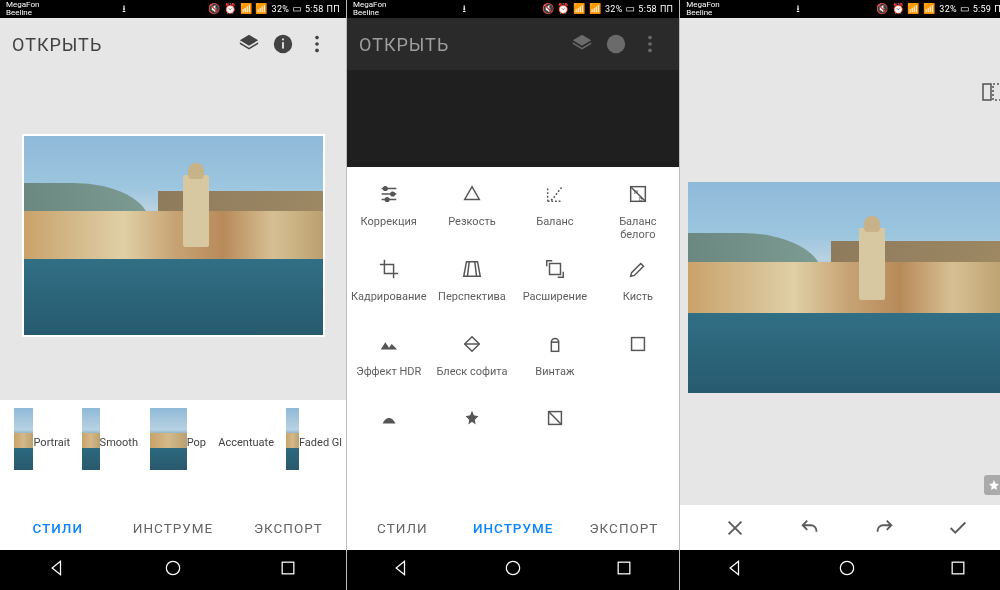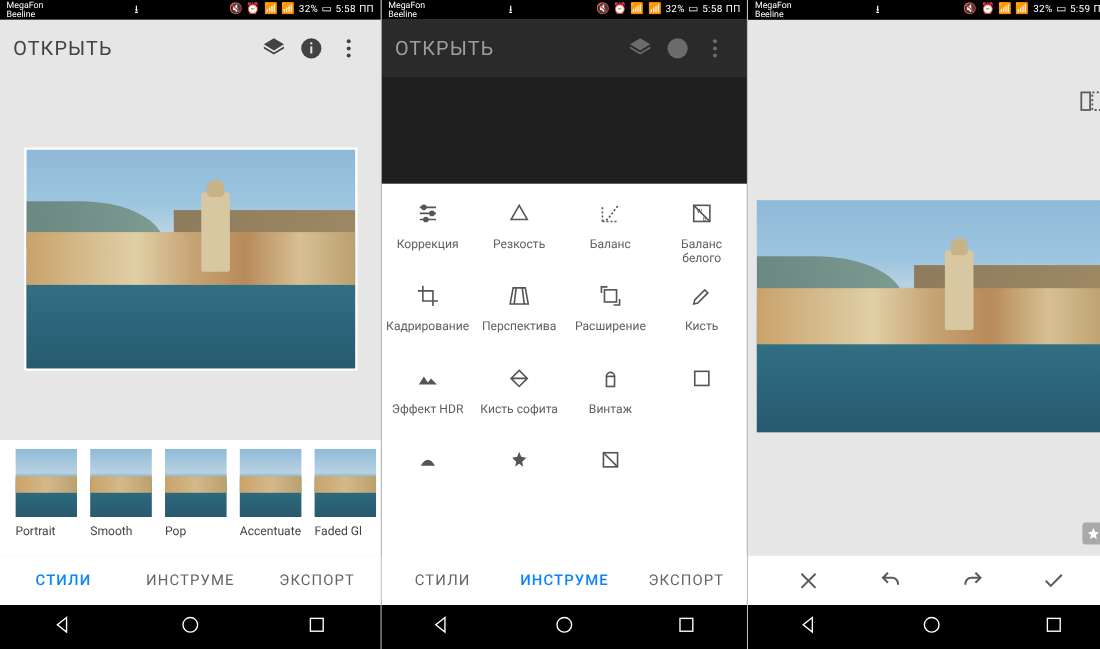--- a/index.html
+++ b/index.html
@@ -29,21 +29,21 @@
   .photo.border { border: 2px solid #fff; }
   .town { position:absolute; left:0; right:0; bottom:34%; height:28%; background: linear-gradient(90deg,#caa26a,#d3b98a,#e0cfa5,#c7a475,#b88a5a,#d6c093,#bba06f);}
   .building { position:absolute; width:26px; height:72px; right:38%; bottom:44%; background:#d8c8a1; border-radius:2px;}
   .building::before { content:""; position:absolute; top:-12px; left:5px; width:16px; height:16px; background:#c8b389; border-radius:50% 50% 4px 4px;}
   .shore { position:absolute; left:0; right:0; bottom:0; height:38%; background: linear-gradient(to bottom,#316f85,#275a6f);}
   .cliff { position:absolute; right:0; bottom:42%; width:55%; height:30%; background:linear-gradient(120deg,#8e7b5c,#a08a65);}
   .hill { position:absolute; left:0; bottom:54%; width:42%; height:22%; background:linear-gradient(80deg,#6a8780,#7d9c92); border-top-right-radius:60% 90%;}
 
   .filmstrip { background:#fff; height: 105px; padding: 8px 4px 4px 14px; display:flex; flex-direction:column;}
   .thumbs { display:flex; gap:12px; overflow:hidden;}
-  .thumb { display:flex; flex-direction:column; width:56px;}
+  .thumb { display:flex; flex-direction:row; align-items:center; width:56px;}
   .thumb .mini { width:56px; height:62px; background: linear-gradient(to bottom,#8fb9d8 0%,#b8d2e2 35%,#2c6d84 55%,#2a596d 100%); position:relative;}
   .thumb .mini .mt { position:absolute; left:0; right:0; bottom:35%; height:25%; background:linear-gradient(90deg,#caa26a,#d3b98a,#bba06f);}
   .thumb span { font-size:11px; color:#424242; margin-top:6px; white-space:nowrap;}
 
   .bottom-tabs { height: 45px; background:#fff; display:flex; align-items:center; }
   .tab { flex:1; text-align:center; font-size:13.5px; letter-spacing:1px; color:#646464; padding:12px 0;}
   .tab.active { color:#0a84ff; font-weight:500;}
 
   .tools-sheet { position:absolute; left:0; right:0; bottom:45px; top: calc(18px + 52px + 97px); background:#fff; display:grid; grid-template-columns: repeat(4,1fr); grid-template-rows: repeat(5,1fr); padding-top:4px; }
   .tool { display:flex; flex-direction:column; align-items:center; justify-content:flex-start; padding-top:10px; color:#616161;}
@@ -301,21 +301,21 @@
           </div>
           <div class="tl">Эффект HDR</div>
         </div>
         <div class="tool">
           <div class="ti">
             <svg viewBox="0 0 24 24">
               <path d="M12 4l8 8-8 8-8-8z"></path>
               <path d="M4 12h16"></path>
             </svg>
           </div>
-          <div class="tl">Кисть софита</div>
+          <div class="tl">Блеск софита</div>
         </div>
         <div class="tool">
           <div class="ti">
             <svg viewBox="0 0 24 24">
               <rect x="8" y="10" width="8" height="10"></rect>
               <path d="M8 10a4 4 0 018 0"></path>
             </svg>
           </div>
           <div class="tl">Винтаж</div>
         </div>

